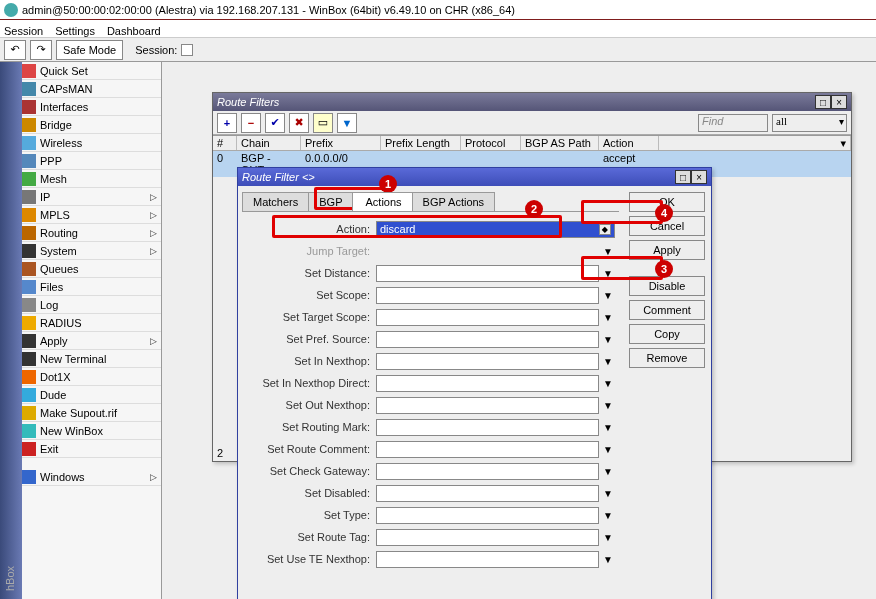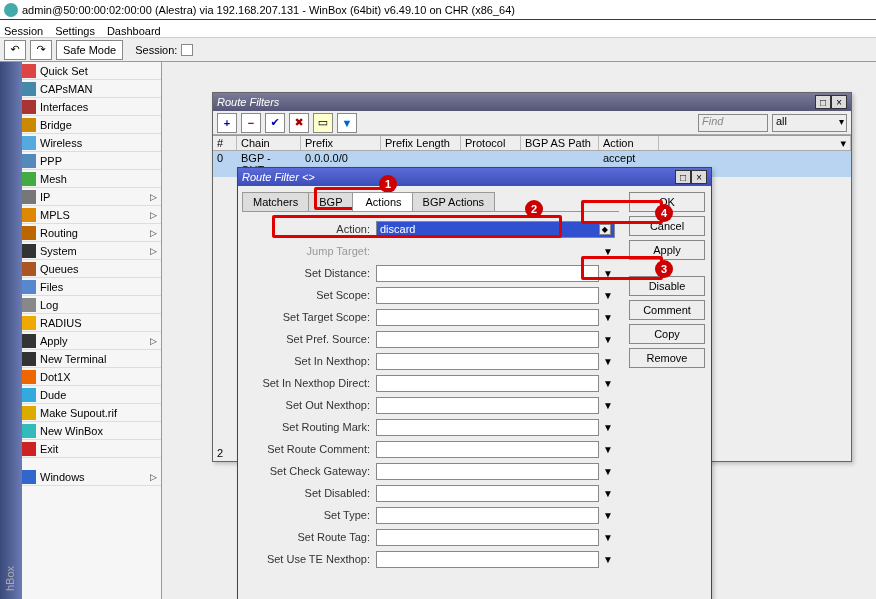--- a/index.html
+++ b/index.html
@@ -27,21 +27,21 @@
 
 .win { position:absolute; background:#eee; border:1px solid #666; box-shadow: 2px 2px 4px rgba(0,0,0,.2); }
 .win-rf { left:50px; top:30px; width:640px; height:370px; }
 .win-title { height:18px; background: linear-gradient(#7a7a9a,#555577); color:#fff; display:flex; align-items:center; padding:0 4px; font-size:11px;font-style:italic; }
 .win-title .tbtns { margin-left:auto; display:flex; gap:0; }
 .win-title .tb { width:16px; height:14px; border:1px solid #333; background:#ddd; display:flex; align-items:center; justify-content:center; color:#000; font-size:10px; }
 .rf-toolbar { height:24px; border-bottom:1px solid #aaa; display:flex; align-items:center; padding:2px 4px; gap:4px; background:#eee; }
 .rf-toolbar .tbtn { width:20px; height:20px; border:1px solid #888; background:#fff; display:flex; align-items:center; justify-content:center; }
 .rf-toolbar .spacer { flex:1; }
 .rf-toolbar .find { width:70px; height:18px; border:1px solid #888; font-style:italic; color:#888; padding:0 3px; }
-.rf-toolbar .all { width:75px; height:18px; border:1px solid #888; padding:0 24px 0 3px; position:relative; }
+.rf-toolbar .all { width:75px; height:18px; border:1px solid #888; padding:0 24px 0 3px; position:relative;font-family:Liberation Serif, serif; }
 .rf-toolbar .all:after { content:"▾"; position:absolute; right:2px; top:1px; font-size:10px; }
 .rf-table { border-top:1px solid #999; }
 .rf-head { display:flex; background:#eee; border-bottom:1px solid #aaa; }
 .rf-head div { border-right:1px solid #bbb; padding:1px 4px; font-size:11px; }
 .rf-row { display:flex; background:#b8d4f0; }
 .rf-row div { padding:1px 4px; font-size:11px; }
 .col-n{width:24px;} .col-chain{width:64px;} .col-prefix{width:80px;} .col-plen{width:80px;} .col-proto{width:60px;} .col-asp{width:78px;} .col-act{width:60px;} .col-ex{flex:1;}
 .col-ex.head { position:relative; }
 .col-ex.head:after { content:"▾"; position:absolute; right:4px; top:1px; }
 .rf-status { position:absolute; bottom:2px; left:4px; font-size:11px; }

